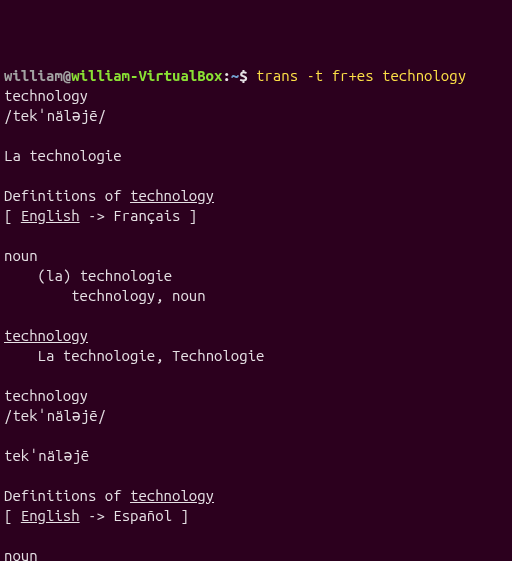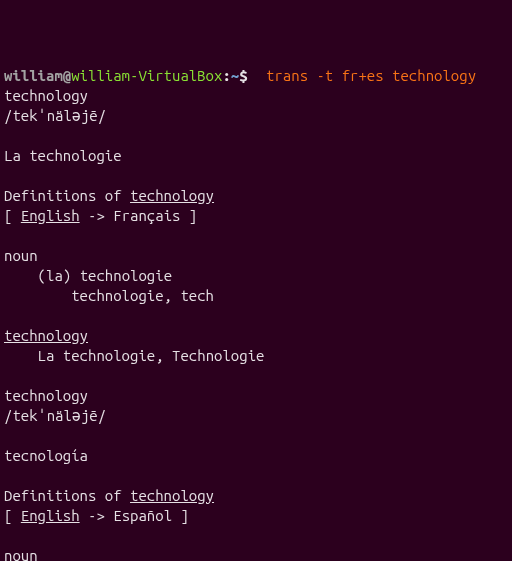--- a/index.html
+++ b/index.html
@@ -15,52 +15,52 @@
     font-size: 15px;
     line-height: 1.333;
     color: #e6e1e5;
     white-space: pre;
   }
   .term {
     padding: 6px 4px 6px 4px;
     box-sizing: border-box;
   }
   .user { color: #a3a3a3; font-weight: bold; }
-  .host { color: #8ae234; font-weight: normal; }
+  .host { color: #8ae234; font-weight: bold; }
   .colon { color: #e6e1e5; font-weight: bold; }
   .path { color: #729fcf; font-weight: bold; }
   .dollar { color: #e6e1e5; font-weight: bold; }
-  .cmd { color: #f97316; margin-left: 10px; }
+  .cmd { color: #fde047; }
   .bold { font-weight: normal; }
   .uline { text-decoration: underline; }
 </style>
 </head>
 <body>
 
 
 <div class="term"><span><span class="user">william</span><span class="user">@</span><span class="host">william-VirtualBox</span><span class="colon">:</span><span class="path">~</span><span class="dollar">$ </span><span class="cmd">trans -t fr+es technology</span></span>
 <span>technology</span>
 <span>/tekˈnäləjē/</span>
 
 <span class="bold">La technologie</span>
 
 <span>Definitions of </span><span class="uline">technology</span>
 <span>[ </span><span class="uline">English</span><span> -&gt; </span><span class="bold">Français</span><span> ]</span>
 
 <span>noun</span>
     <span class="bold">(la) </span><span class="bold">technologie</span>
-<span>        technologie, tech</span>
+<span>        technology, noun</span>
 
 <span class="uline">technology</span>
 <span>    </span><span class="bold">La technologie</span><span class="bold">, </span><span class="bold">Technologie</span>
 
 <span>technology</span>
 <span>/tekˈnäləjē/</span>
 
-<span class="bold">tecnología</span>
+<span class="bold">tekˈnäləjē</span>
 
 <span>Definitions of </span><span class="uline">technology</span>
 <span>[ </span><span class="uline">English</span><span> -&gt; </span><span class="bold">Español</span><span> ]</span>
 
 <span>noun</span>
     
 
 
 
 

